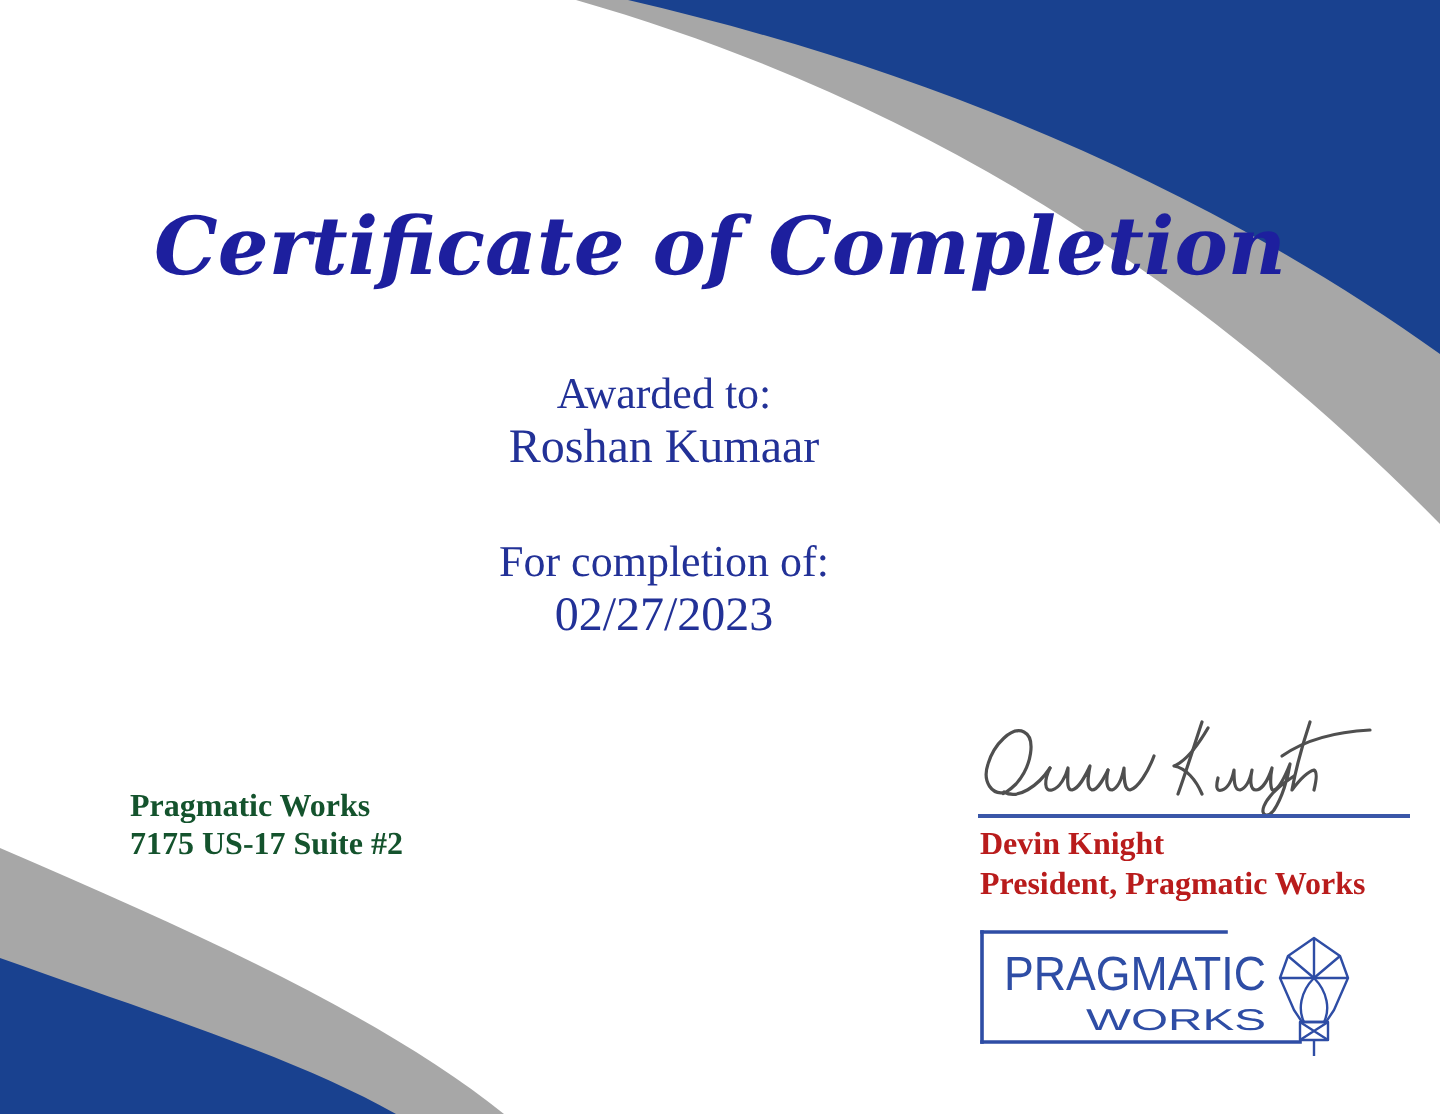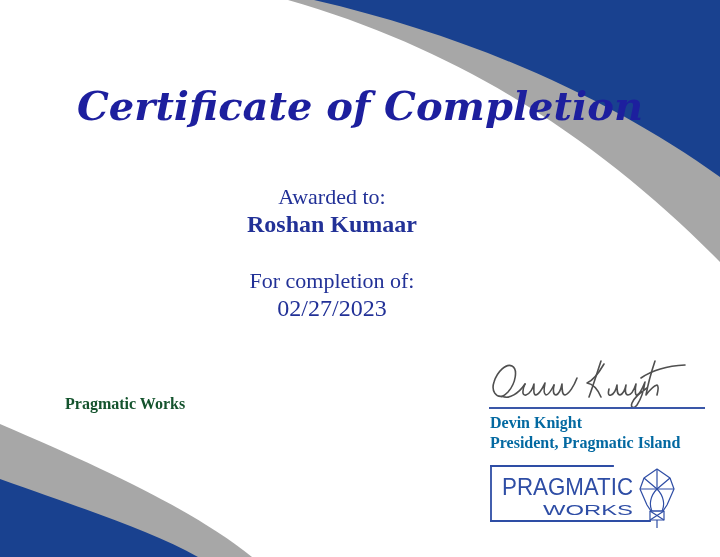--- a/index.html
+++ b/index.html
@@ -5,49 +5,49 @@
   html,body{margin:0;padding:0;background:#ffffff;}
   #certificate{
     position:relative;
     width:720px;height:557px;
     background:#ffffff;
     overflow:hidden;
     font-family:"Liberation Serif", serif;
   }
   .swoosh-svg{position:absolute;left:0;top:0;width:720px;height:557px;pointer-events:none;}
   .cert-title{
-    position:absolute;top:78px;left:0;width:720px;
+    position:absolute;top:96px;left:0;width:720px;
     text-align:center;
     font-family:"DejaVu Serif","Liberation Serif",serif;
     font-style:italic;font-weight:bold;
     font-size:40px;line-height:56px;
     color:#1d1f9e;
   }
   .center-block{
     position:absolute;top:183px;left:0;width:664px;
     text-align:center;color:#223197;
   }
   .line-awarded{font-size:22px;line-height:27px;}
-  .line-recipient{font-size:24px;line-height:28px;font-weight:bold;}
+  .line-recipient{font-size:24px;line-height:28px;}
   .line-completion{margin-top:29px;font-size:22px;line-height:27px;}
   .line-course{font-size:24px;line-height:27px;}
   .line-date{font-size:24px;line-height:28px;}
   .address-block{
     position:absolute;left:65px;top:394px;
     color:#14532d;font-weight:bold;
     font-size:16px;line-height:19px;
   }
   .signature-area{position:absolute;left:487px;top:354px;width:220px;height:56px;}
   .signature-line{
     position:absolute;left:489px;top:407px;width:216px;height:2px;
     background:#3a57a8;
   }
   .signature-text{
     position:absolute;left:490px;top:413px;
-    color:#0369a1;font-weight:bold;
+    color:#b91c1c;font-weight:bold;
     font-size:16px;line-height:20px;
   }
   .logo-svg{position:absolute;left:483px;top:458px;width:212px;height:80px;}
   .logo-text{
     font-family:"Liberation Sans", sans-serif;
     fill:#2e4da5;
   }
 </style>
 </head>
 <body>
@@ -69,39 +69,40 @@
 
   <div class="center-block">
     <div class="line-awarded">Awarded to:</div>
     <div class="line-recipient">Roshan Kumaar</div>
     <div class="line-completion">For completion of:</div>
     <div class="line-date">02/27/2023</div>
   </div>
 
   <div class="address-block">
     <div>Pragmatic Works</div>
+    <div>7175 US-17 Suite #2</div>
   </div>
 
   <svg class="signature-area" viewBox="0 0 220 56" aria-hidden="true">
     <g fill="none" stroke="#4f4f4f" stroke-width="1.6" stroke-linecap="round" stroke-linejoin="round">
       <path d="M16 42 C9 44 4 37 7 28 C10 18 19 9 25 12 C31 15 29 29 21 38 C17 42 13 44 15 42 C22 46 32 39 38 30"></path>
       <path d="M38 30 C35 36 35 42 39 41 C43 40 46 34 47 30 C47 35 46 41 49 41 C53 40 56 33 58 29 C57 34 56 40 59 41 C62 41 65 35 67 31"></path>
       <path d="M67 31 C66 36 66 41 69 41 C72 40 74 35 75 30 C75 35 75 41 78 41 C82 40 87 32 90 24"></path>
       <path d="M114 7 C110 19 106 32 102 43"></path>
       <path d="M117 10 C110 22 105 27 100 29 C106 30 111 36 114 43"></path>
       <path d="M122 35 C121 39 121 42 124 41 C127 40 129 36 130 31 C130 36 130 41 133 41 C136 40 138 36 139 31 C138 36 138 41 141 41 C144 41 147 36 149 30 C148 35 148 42 150 41 C153 40 156 33 158 28 C157 35 154 45 150 51 C147 55 143 54 145 49 C147 44 154 38 160 34"></path>
       <path d="M168 7 C164 19 161 30 159 41 C162 37 166 32 170 31 C172 32 171 37 170 41"></path>
       <path d="M154 24 C164 17 178 12 198 11"></path>
     </g>
   </svg>
 
   <div class="signature-line"></div>
   <div class="signature-text">
     <div>Devin Knight</div>
-    <div>President, Pragmatic Island</div>
+    <div>President, Pragmatic Works</div>
   </div>
 
   <svg class="logo-svg" viewBox="0 0 212 80" aria-hidden="true">
     <g fill="none" stroke="#2e4da5" stroke-width="1.8" stroke-linecap="square">
       <path d="M8 8 H130"></path>
       <path d="M8 8 V63"></path>
       <path d="M8 63 H167"></path>
     </g>
     <g fill="none" stroke="#2e4da5" stroke-width="1.2" stroke-linejoin="round">
       <path d="M174 11 L187 20 L191 31 L184 47 L180 53 L168 53 L164 47 L157 31 L161 20 Z"></path>

